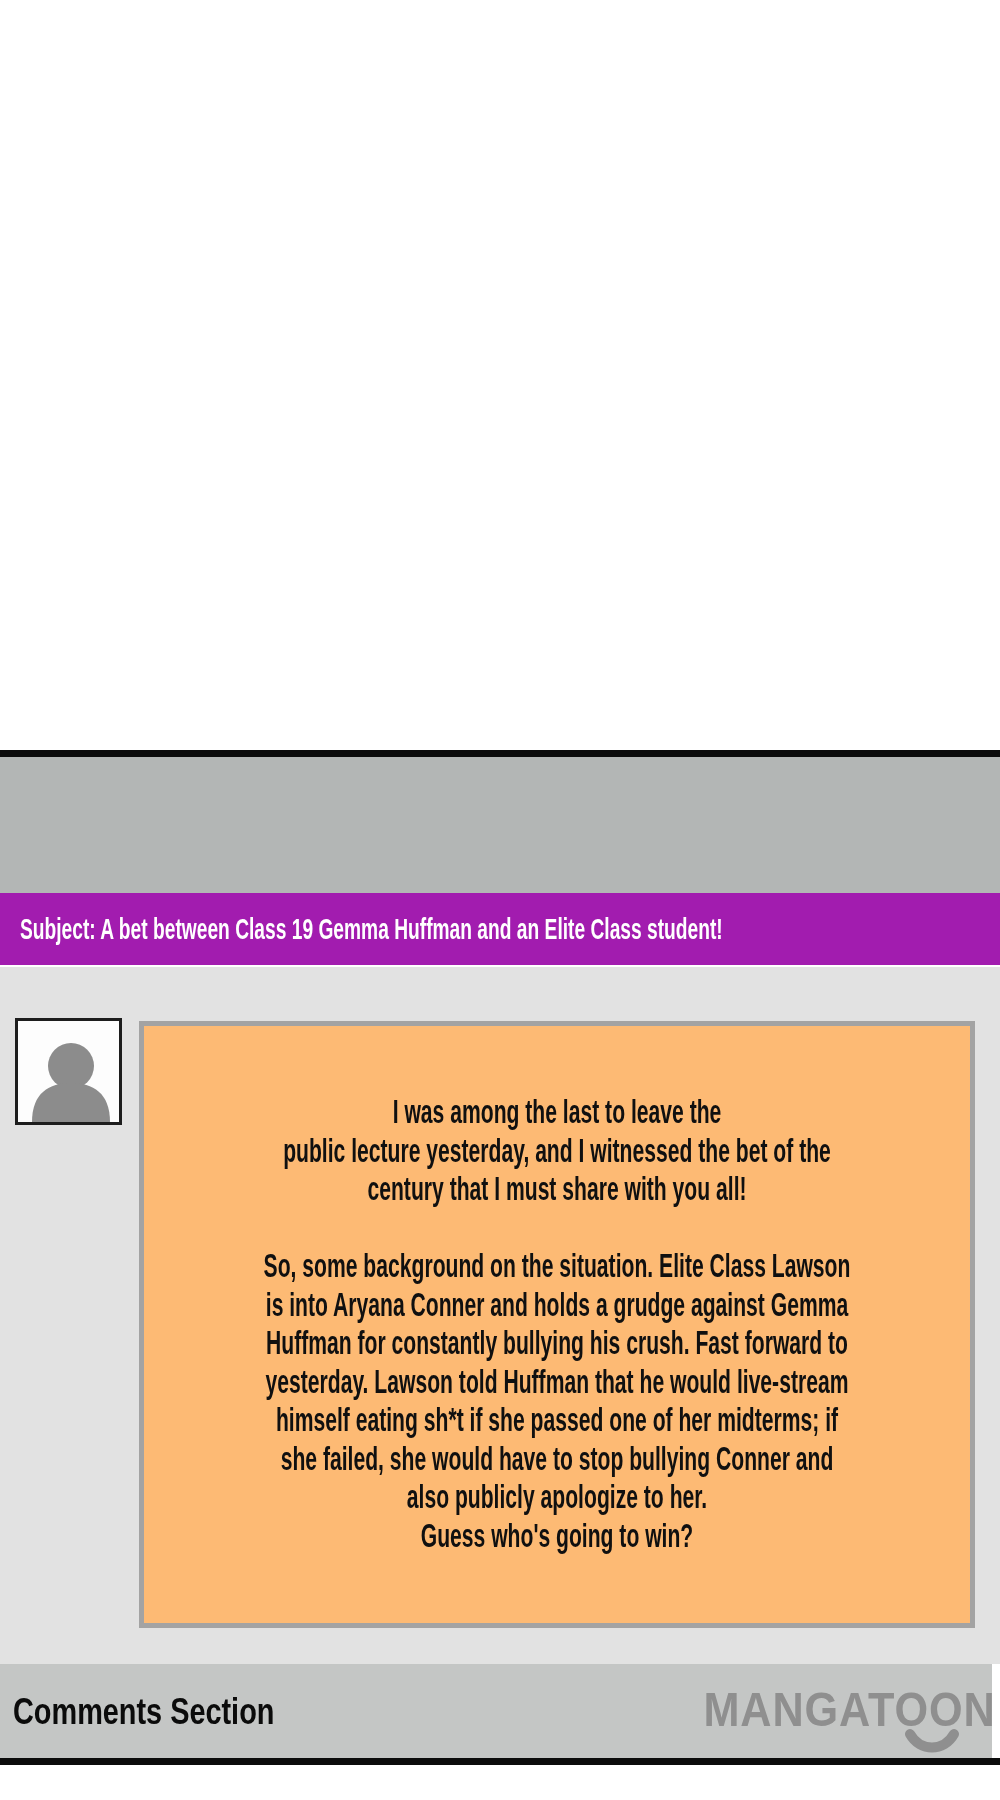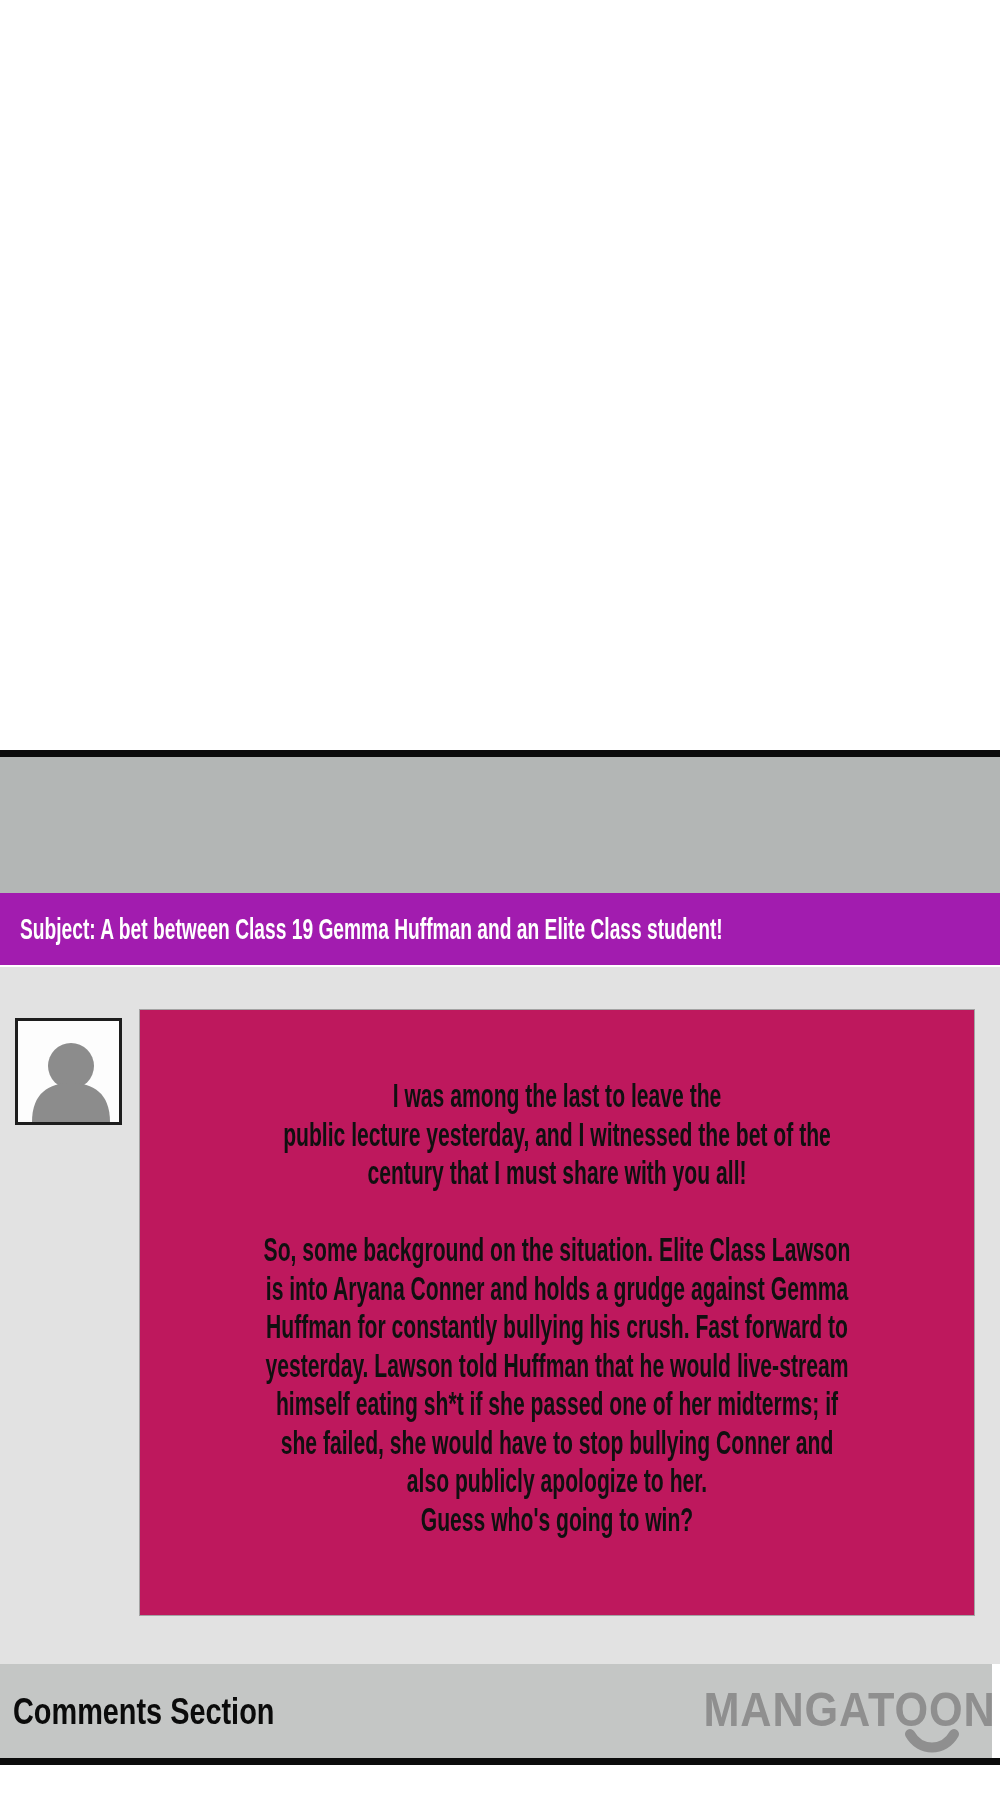--- a/index.html
+++ b/index.html
@@ -37,22 +37,22 @@
   .content-area { left: 0; top: 967px; width: 1000px; height: 697px; background: #e2e2e2; }
 
   .avatar-box {
     left: 15px; top: 51px; width: 101px; height: 101px;
     background: #fdfdfd; border: 3px solid #1d1d1d;
     overflow: hidden;
   }
   .avatar-box svg { display: block; width: 100%; height: 100%; }
 
   .post-box {
-    left: 139px; top: 42px; width: 836px; height: 607px;
-    background: #be185d; border: 1px solid #a3a3a3;
+    left: 139px; top: 54px; width: 836px; height: 607px;
+    background: #fdba74; border: 5px solid #a3a3a3;
     box-sizing: border-box;
   }
   .post-text {
     left: 50%; top: 67px; width: 1080px; margin-left: -540px;
     text-align: center;
     font-size: 33px; line-height: 38.5px; font-weight: bold; color: #101010;
     white-space: pre-line;
     transform: scaleX(0.64); transform-origin: center top;
   }
 

